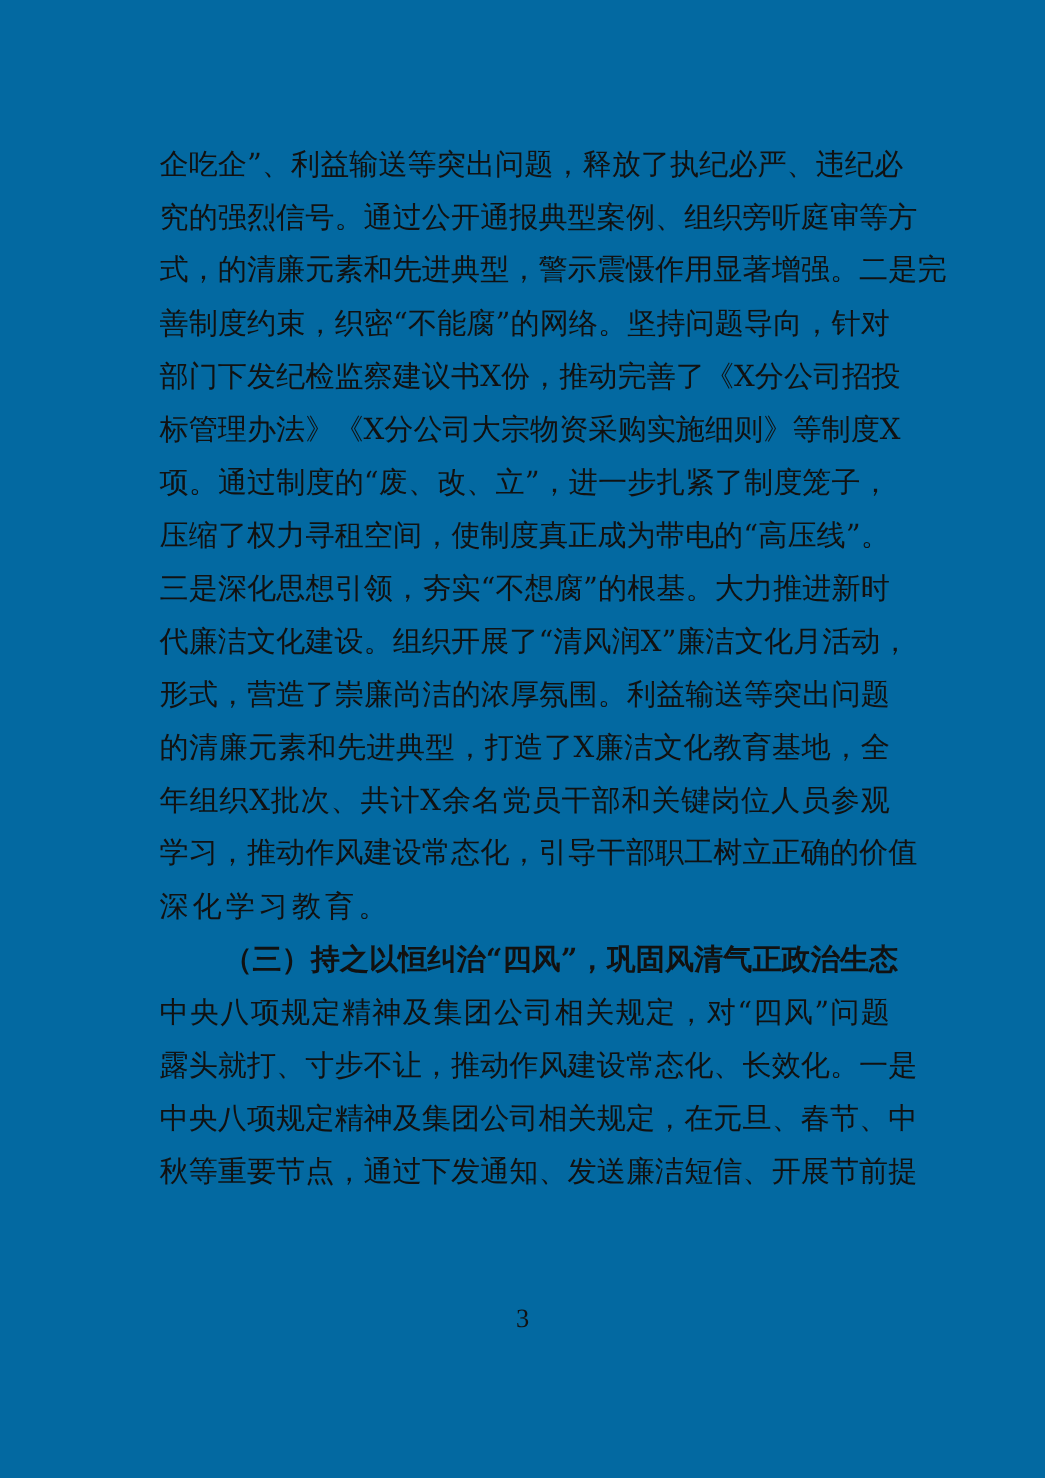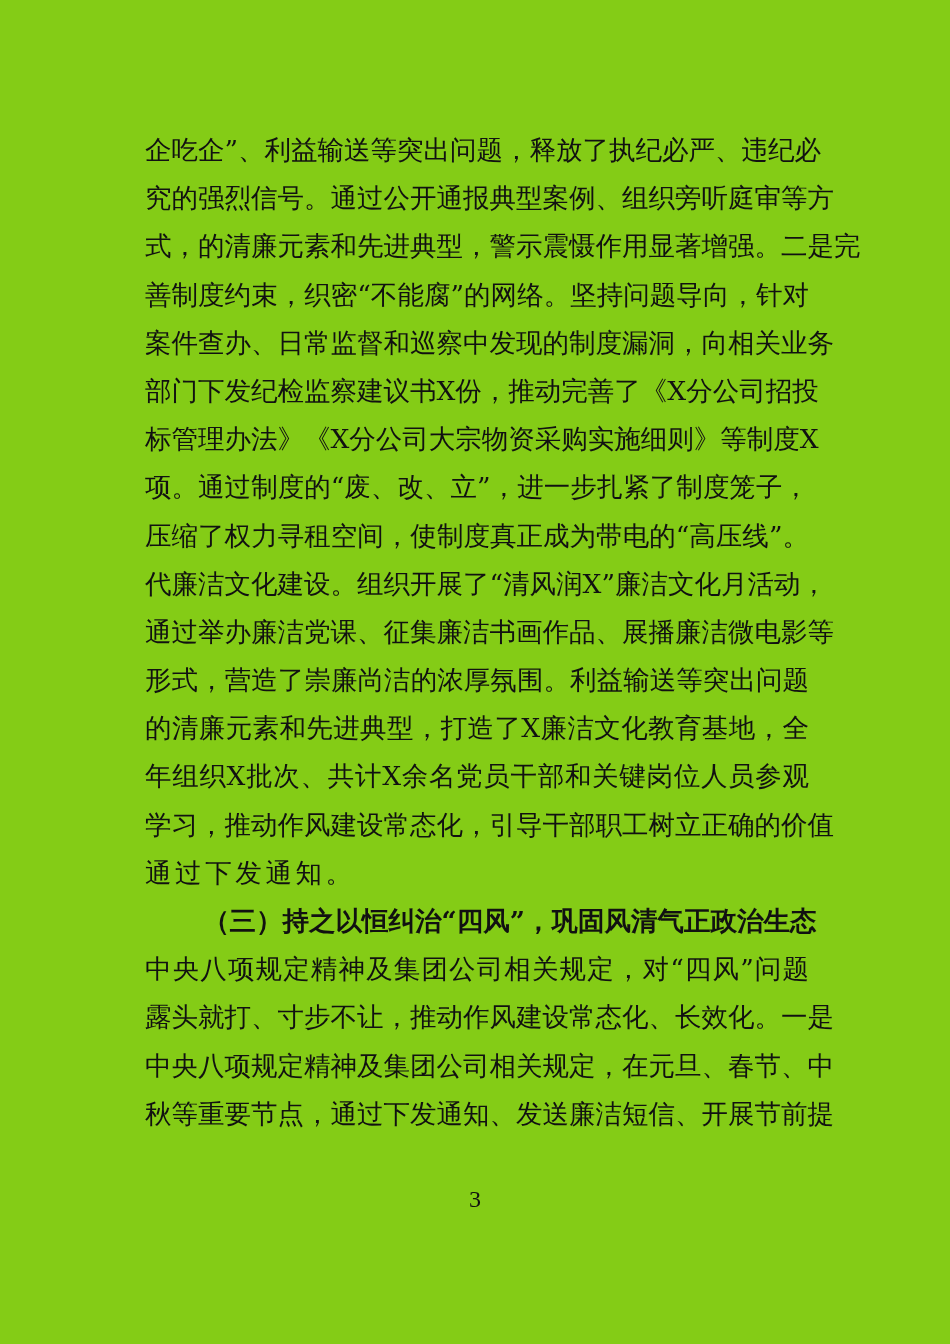--- a/index.html
+++ b/index.html
@@ -14,21 +14,21 @@
       overflow: hidden;
       font-family: "DejaVu Serif", "Liberation Serif", serif;
       color: #111111;
     }
     .page {
       position: absolute;
       left: 0;
       top: 0;
       width: 950px;
       height: 1344px;
-      background: #84cc16;
+      background: #0369a1;
     }
     .body-text {
       position: absolute;
       left: 145px;
       top: 126px;
       width: 664px;
     }
     .line {
       height: 48.2px;
       line-height: 48.2px;
@@ -59,32 +59,31 @@
   </style>
 </head>
 <body>
 
 <div class="page">
   <div class="body-text">
     <div class="line">企吃企”、利益输送等突出问题，释放了执纪必严、违纪必</div>
     <div class="line">究的强烈信号。通过公开通报典型案例、组织旁听庭审等方</div>
     <div class="line">式，的清廉元素和先进典型，警示震慑作用显著增强。二是完</div>
     <div class="line">善制度约束，织密“不能腐”的网络。坚持问题导向，针对</div>
-    <div class="line">案件查办、日常监督和巡察中发现的制度漏洞，向相关业务</div>
     <div class="line">部门下发纪检监察建议书X份，推动完善了《X分公司招投</div>
     <div class="line">标管理办法》《X分公司大宗物资采购实施细则》等制度X</div>
     <div class="line">项。通过制度的“废、改、立”，进一步扎紧了制度笼子，</div>
     <div class="line">压缩了权力寻租空间，使制度真正成为带电的“高压线”。</div>
+    <div class="line">三是深化思想引领，夯实“不想腐”的根基。大力推进新时</div>
     <div class="line">代廉洁文化建设。组织开展了“清风润X”廉洁文化月活动，</div>
-    <div class="line">通过举办廉洁党课、征集廉洁书画作品、展播廉洁微电影等</div>
     <div class="line">形式，营造了崇廉尚洁的浓厚氛围。利益输送等突出问题</div>
     <div class="line">的清廉元素和先进典型，打造了X廉洁文化教育基地，全</div>
     <div class="line">年组织X批次、共计X余名党员干部和关键岗位人员参观</div>
     <div class="line">学习，推动作风建设常态化，引导干部职工树立正确的价值</div>
-    <div class="line last">通过下发通知。</div>
+    <div class="line last">深化学习教育。</div>
     <div class="line heading">（三）持之以恒纠治“四风”，巩固风清气正政治生态</div>
     <div class="line">中央八项规定精神及集团公司相关规定，对“四风”问题</div>
     <div class="line">露头就打、寸步不让，推动作风建设常态化、长效化。一是</div>
     <div class="line">中央八项规定精神及集团公司相关规定，在元旦、春节、中</div>
     <div class="line">秋等重要节点，通过下发通知、发送廉洁短信、开展节前提</div>
   </div>
   <div class="page-number">3</div>
 </div>
 
 </body></html>

